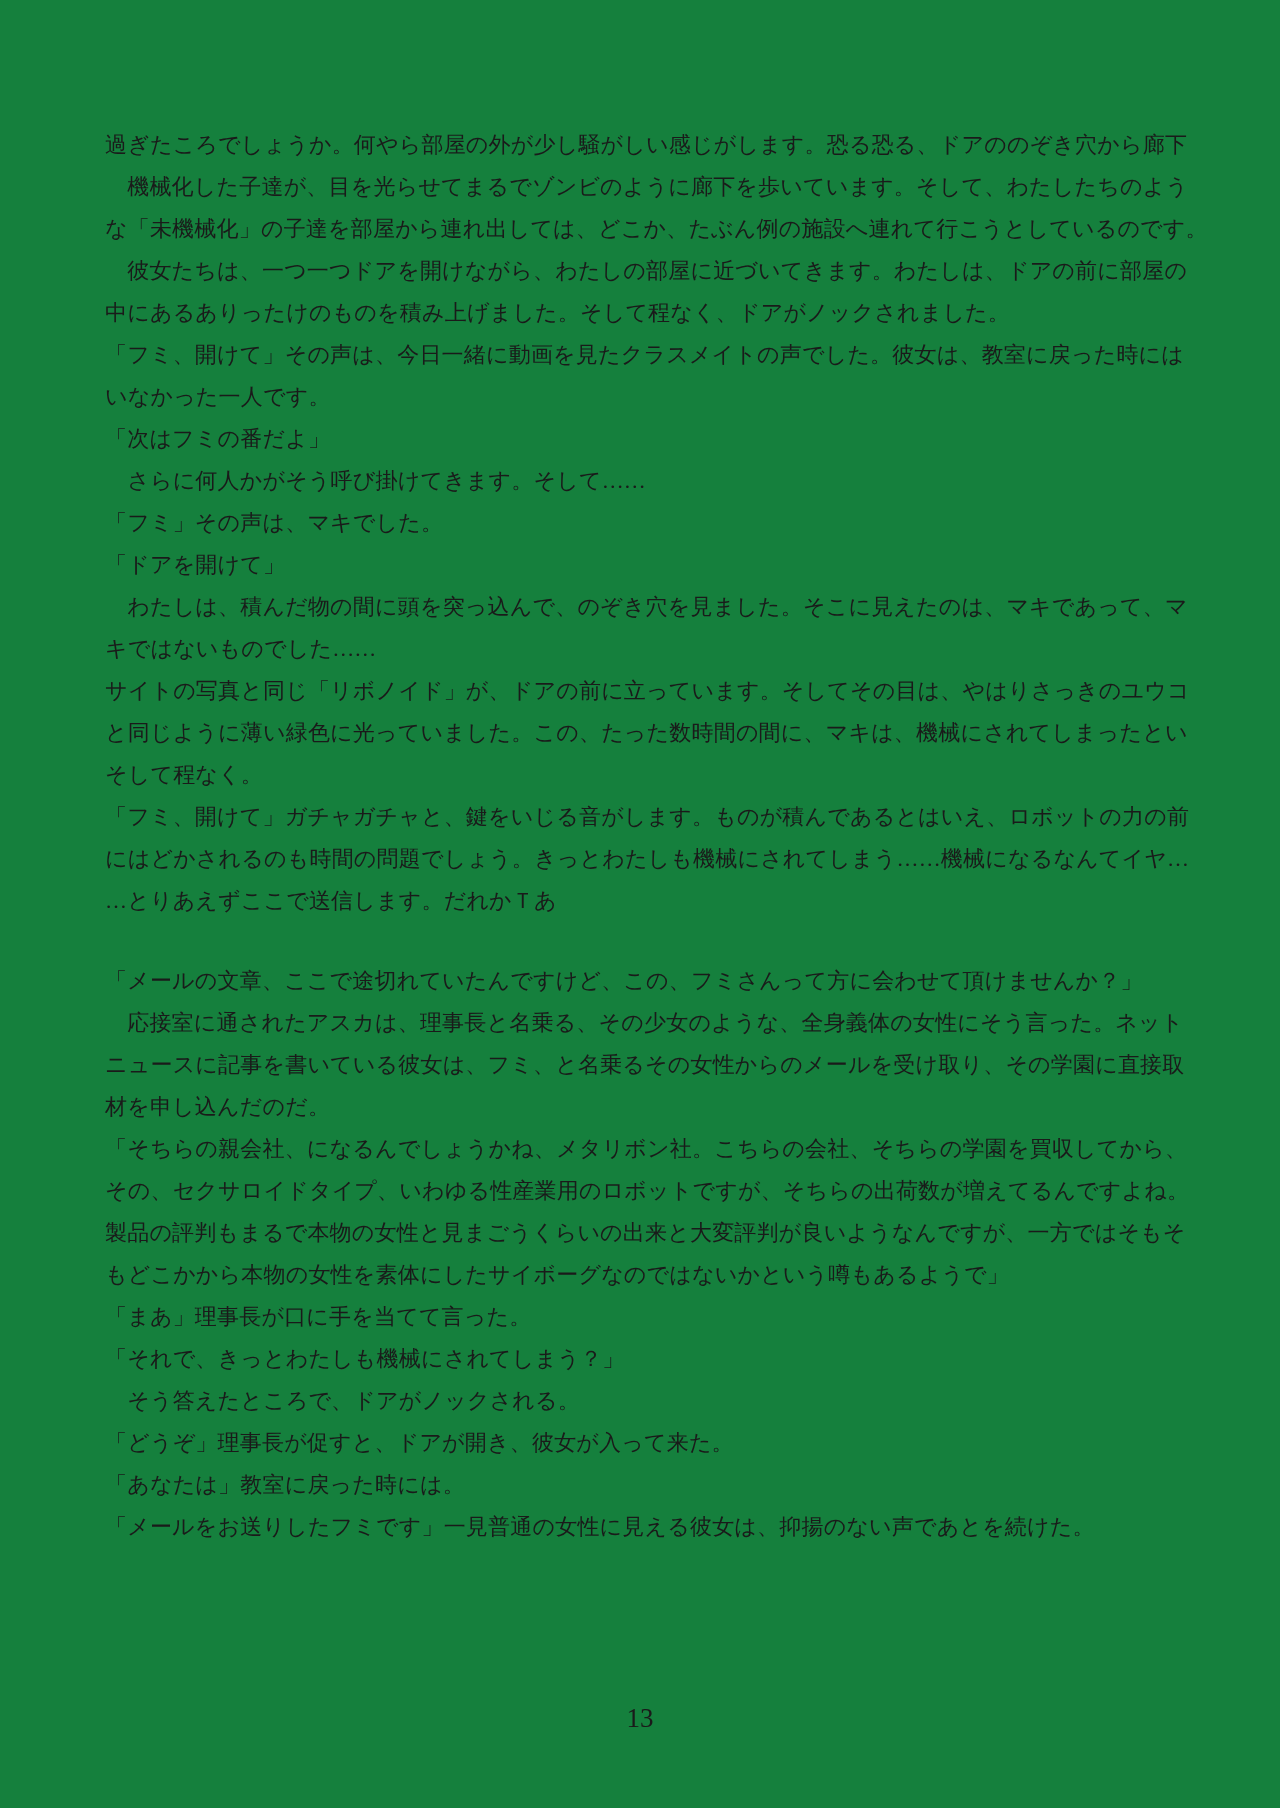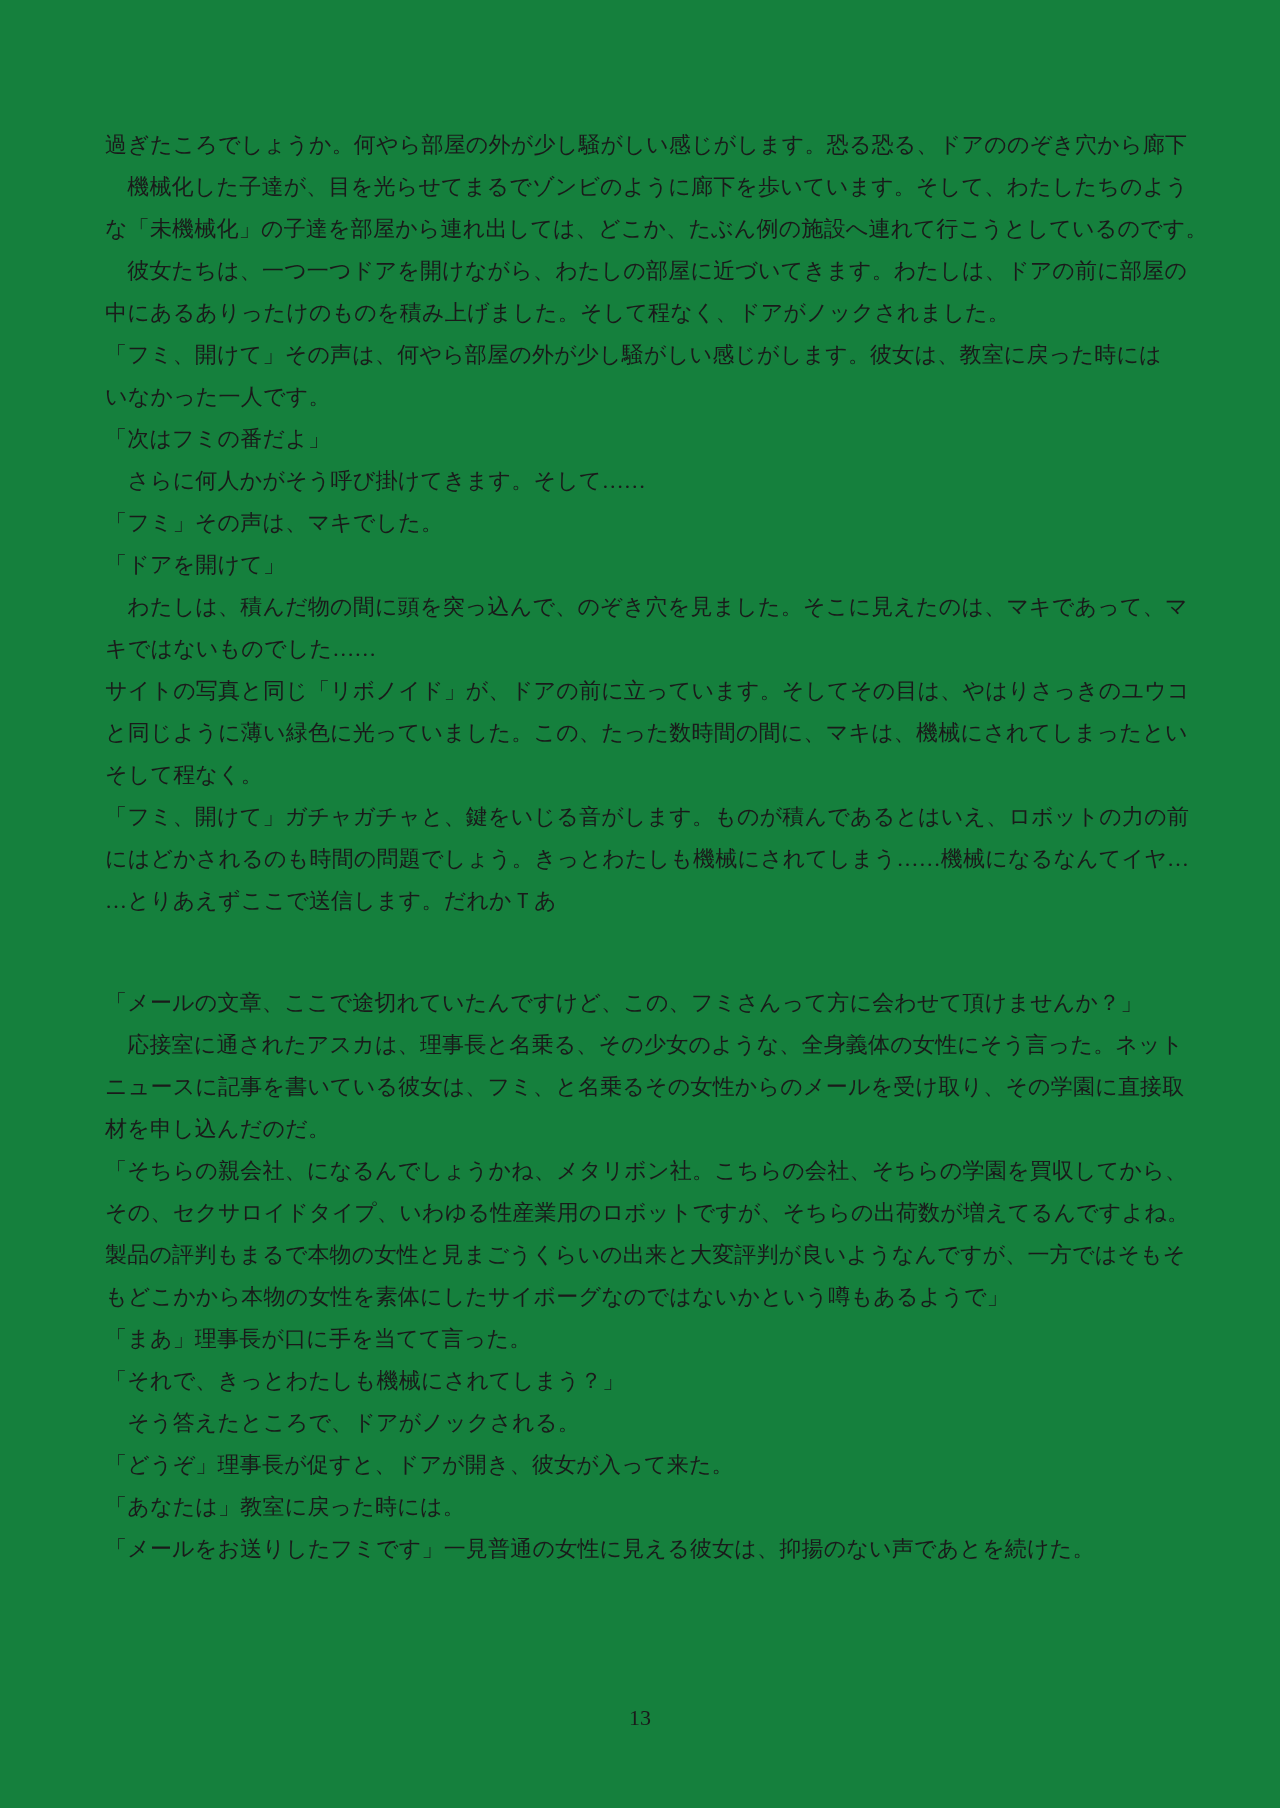--- a/index.html
+++ b/index.html
@@ -23,46 +23,46 @@
     width: 1090px;
   }
   .line {
     font-size: 22px;
     line-height: 42px;
     height: 42px;
     letter-spacing: 0.2px;
     white-space: pre;
   }
   .section-2 {
-    margin-top: 60px;
+    margin-top: 38px;
   }
   .page-number {
     position: absolute;
     left: 0;
     right: 0;
     top: 1700px;
     text-align: center;
-    font-size: 22px;
+    font-size: 27px;
     line-height: 36px;
     color: #1a1a1a;
   }
 </style>
 </head>
 <body>
 
 <div class="page">
   <div class="text-block">
 
     <div class="section section-1">
       <div class="line">過ぎたころでしょうか。何やら部屋の外が少し騒がしい感じがします。恐る恐る、ドアののぞき穴から廊下</div>
       <div class="line">　機械化した子達が、目を光らせてまるでゾンビのように廊下を歩いています。そして、わたしたちのよう</div>
       <div class="line">な「未機械化」の子達を部屋から連れ出しては、どこか、たぶん例の施設へ連れて行こうとしているのです。</div>
       <div class="line">　彼女たちは、一つ一つドアを開けながら、わたしの部屋に近づいてきます。わたしは、ドアの前に部屋の</div>
       <div class="line">中にあるありったけのものを積み上げました。そして程なく、ドアがノックされました。</div>
-      <div class="line">「フミ、開けて」その声は、何やら部屋の外が少し騒がしい感じがします。彼女は、教室に戻った時には</div>
+      <div class="line">「フミ、開けて」その声は、今日一緒に動画を見たクラスメイトの声でした。彼女は、教室に戻った時には</div>
       <div class="line">いなかった一人です。</div>
       <div class="line">「次はフミの番だよ」</div>
       <div class="line">　さらに何人かがそう呼び掛けてきます。そして……</div>
       <div class="line">「フミ」その声は、マキでした。</div>
       <div class="line">「ドアを開けて」</div>
       <div class="line">　わたしは、積んだ物の間に頭を突っ込んで、のぞき穴を見ました。そこに見えたのは、マキであって、マ</div>
       <div class="line">キではないものでした……</div>
       <div class="line">サイトの写真と同じ「リボノイド」が、ドアの前に立っています。そしてその目は、やはりさっきのユウコ</div>
       <div class="line">と同じように薄い緑色に光っていました。この、たった数時間の間に、マキは、機械にされてしまったとい</div>
       <div class="line">そして程なく。</div>

